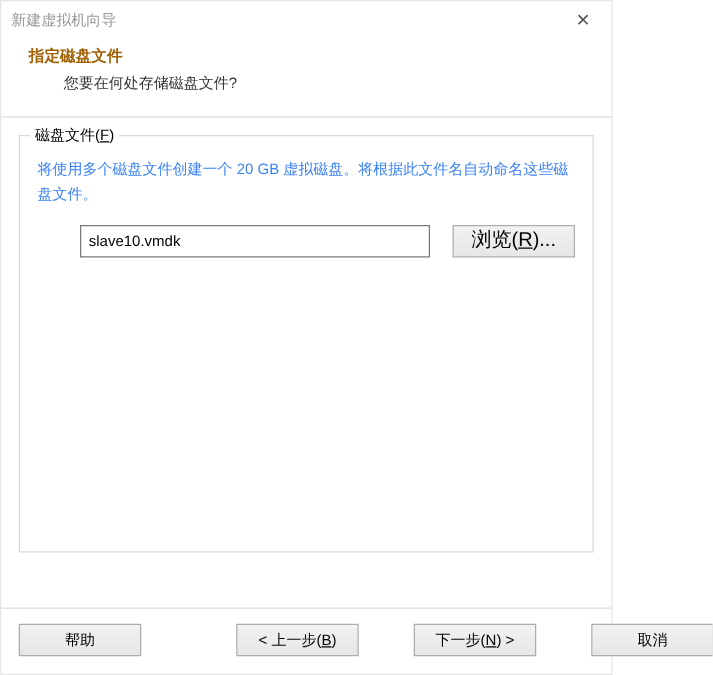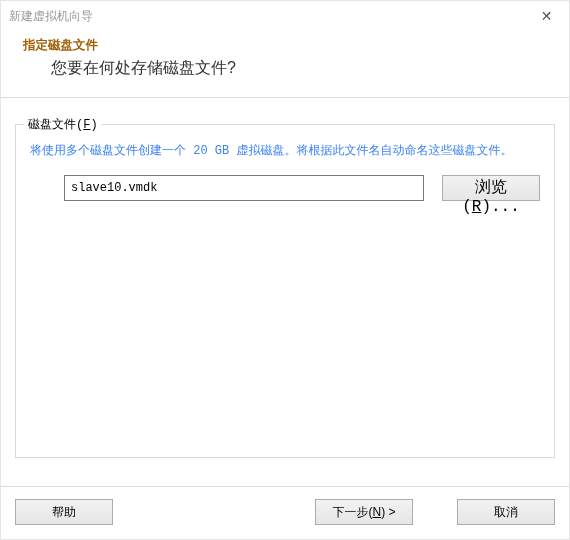--- a/index.html
+++ b/index.html
@@ -7,21 +7,21 @@
       margin: 0;
       font-family: "Microsoft YaHei", "SimSun", Tahoma, sans-serif;
       font-size: 12px;
       background: #fff;
       width: 570px;
       height: 540px;
       position: relative;
       overflow: hidden;
     }
     .window {
-      width: 570px;
+      width: 490px;
       height: 540px;
       border: 1px solid #e5e5e5;
       background: #fff;
       display: flex;
       flex-direction: column;
     }
     .titlebar {
       height: 30px;
       display: flex;
       align-items: center;
@@ -45,35 +45,34 @@
     }
     .header .h1 {
       font-weight: bold;
       color: #a16207;
       font-size: 12.5px;
       margin-bottom: 4px;
     }
     .header .h2 {
       color: #333;
       padding-left: 28px;
-      font-size: 16px;
+      font-size: 12px;
     }
     .hr1 { border: none; border-top: 1px solid #dcdcdc; margin: 0; }
     .body {
       flex: 1;
       padding: 14px 14px 0 14px;
       position: relative;
     }
     .fieldset {
       border: 1px solid #d9d9d9;
       padding: 16px 14px 16px 14px;
-      margin-top: 12px;
+      margin-top: 0;
       position: relative;
       height: 334px;
-      font-family: Liberation Mono, monospace;
     }
     .legend {
       position: absolute;
       top: -9px;
       left: 8px;
       background: #fff;
       padding: 0 4px;
       color: #000;
     }
     .legend u { text-decoration: underline; }
@@ -159,18 +158,21 @@
       </div>
     </div>
   </div>
 
   <div>
     <hr class="footer-sep">
     <div class="footer">
       <button class="btn">帮助</button>
       <div class="spacer"></div>
       <button class="btn">
+        <span>&lt; 上一步(</span><u>B</u><span>)</span>
+      </button>
+      <button class="btn">
         <span>下一步(</span><u>N</u><span>) &gt;</span>
       </button>
       <button class="btn">取消</button>
     </div>
   </div>
 </div>
 
 </body></html>

